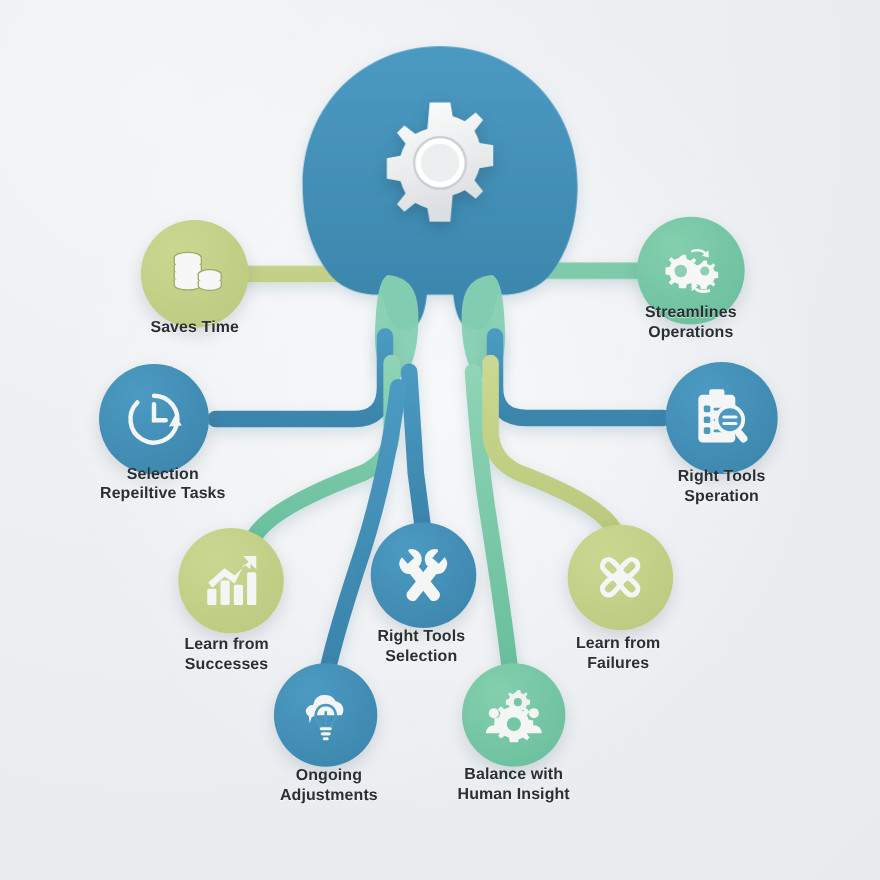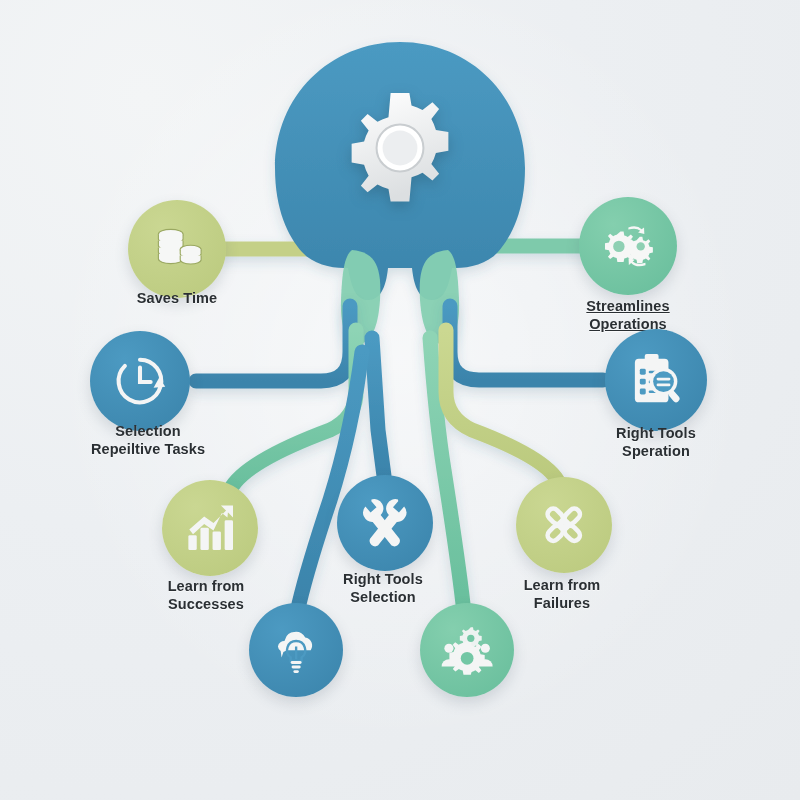--- a/index.html
+++ b/index.html
@@ -138,21 +138,21 @@
       <g fill="#f6f7f6">
         <path d="M22 16 l4 0 .9 5.1 a19 19 0 0 1 4.4 1.8 l4-3.1 2.8 2.8 -3.1 4 a19 19 0 0 1 1.8 4.4 l5.1 .9 0 4 0 4 -5.1 .9 a19 19 0 0 1-1.8 4.4 l3.1 4 -2.8 2.8 -4-3.1 a19 19 0 0 1-4.4 1.8 L26 55.1 l-4 0 -4 0 -.9-5.1 a19 19 0 0 1-4.4-1.8 l-4 3.1 -2.8-2.8 3.1-4 a19 19 0 0 1-1.8-4.4 L2.1 39 l0-4 0-4 5.1-.9 a19 19 0 0 1 1.8-4.4 l-3.1-4 2.8-2.8 4 3.1 a19 19 0 0 1 4.4-1.8 z" transform="translate(4,0) scale(0.82) translate(2,4)"></path>
         <circle cx="22" cy="32" r="6" fill="#8ed0b3"></circle>
         <path d="M46 22 l3 0 .7 3.8 a14 14 0 0 1 3.3 1.4 l3-2.3 2.1 2.1 -2.3 3 a14 14 0 0 1 1.4 3.3 l3.8 .7 0 3 0 3 -3.8 .7 a14 14 0 0 1-1.4 3.3 l2.3 3 -2.1 2.1 -3-2.3 a14 14 0 0 1-3.3 1.4 L49 52 l-3 0 -3 0 -.7-3.8 a14 14 0 0 1-3.3-1.4 l-3 2.3 -2.1-2.1 2.3-3 a14 14 0 0 1-1.4-3.3 L31 40 l0-3 0-3 3.8-.7 a14 14 0 0 1 1.4-3.3 l-2.3-3 2.1-2.1 3 2.3 a14 14 0 0 1 3.3-1.4 z" transform="translate(-2,-2) scale(0.92) translate(4,4)"></path>
         <circle cx="45" cy="32" r="4.4" fill="#8ed0b3"></circle>
         <path d="M32 12 q9-3 14 2 l2.5-2 .3 7 -6.6-1.6 2.3-1.8 q-4.2-3.8-12.5-1.3z"></path>
         <path d="M38 50 q-10 3-15-2.5 l-2.5 2 -.3-7 6.6 1.6 -2.3 1.8 q4.4 4 13.5 1.3z" transform="translate(12,2)"></path>
       </g>
     </svg>
   </div>
-  <div class="cap" style="left:528px;top:298px;width:200px;text-decoration:underline;">Streamlines
+  <div class="cap" style="left:528px;top:276px;width:200px;">Streamlines
 Operations</div>
 
   <div class="node" style="left:90px;top:331px;width:100px;height:100px;background:radial-gradient(circle at 35% 28%, #4c9ac2, #3a83aa);">
     <svg class="ic" viewBox="0 0 64 64">
       <g fill="none" stroke="#f4f5f5" stroke-width="4.2" stroke-linecap="round">
         <path d="M32 10 a22 22 0 1 1 -15.6 6.4"></path>
         <path d="M32 18 v15 h11"></path>
       </g>
       <path d="M52 28 l6 10 -12 1 z" fill="#f4f5f5"></path>
     </svg>
@@ -241,31 +241,35 @@
         <path d="M32 22 a10 10 0 0 1 6 18 v4 h-12 v-4 a10 10 0 0 1 6-18z"></path>
         <path d="M32 28 v14"></path>
       </g>
       <g fill="#f4f5f5">
         <rect x="26" y="44" width="12" height="3.2" rx="1.6"></rect>
         <rect x="27" y="49" width="10" height="3.2" rx="1.6"></rect>
         <rect x="29" y="54" width="6" height="3" rx="1.5"></rect>
       </g>
     </svg>
   </div>
+  <div class="cap" style="left:199px;top:697px;width:200px;">Ongoing
+Adjustments</div>
 
   <div class="node" style="left:420px;top:603px;width:94px;height:94px;background:radial-gradient(circle at 35% 28%, #84cfae, #67bd9b);">
     <svg class="ic" viewBox="0 0 64 64">
       <g fill="#f4f5f5">
         <circle cx="12" cy="30" r="5"></circle>
           <path d="M4 50 a8 8 0 0 1 16 0z"></path>
         <circle cx="52" cy="30" r="5"></circle>
           <path d="M44 50 a8 8 0 0 1 16 0z"></path>
         <path d="M32 24 l4 0 .9 4.6 a18 18 0 0 1 4.2 1.8 l3.8-2.8 2.8 2.8 -2.8 3.8 a18 18 0 0 1 1.8 4.2 l4.6 .9 0 4 0 4 -4.6 .9 a18 18 0 0 1-1.8 4.2 l2.8 3.8 -2.8 2.8 -3.8-2.8 a18 18 0 0 1-4.2 1.8 L36 61 l-4 0 -4 0 -.9-4.6 a18 18 0 0 1-4.2-1.8 l-3.8 2.8 -2.8-2.8 2.8-3.8 a18 18 0 0 1-1.8-4.2 L12.5 45 l0-4 0-4 4.6-.9 a18 18 0 0 1 1.8-4.2 l-2.8-3.8 2.8-2.8 3.8 2.8 a18 18 0 0 1 4.2-1.8 z" transform="translate(0,-2)"></path>
         <circle cx="32" cy="41" r="7" fill="#73c7a5"></circle>
         <g opacity=".95">
           <path d="M36 8 l2.4 0 .6 3 a11 11 0 0 1 2.6 1.1 l2.4-1.8 1.7 1.7 -1.8 2.4 a11 11 0 0 1 1.1 2.6 l3 .6 0 2.4 0 2.4 -3 .6 a11 11 0 0 1-1.1 2.6 l1.8 2.4 -1.7 1.7 -2.4-1.8 a11 11 0 0 1-2.6 1.1 L38.4 32 l-2.4 0 -2.4 0 -.6-3 a11 11 0 0 1-2.6-1.1 l-2.4 1.8 -1.7-1.7 1.8-2.4 a11 11 0 0 1-1.1-2.6 L24 22.4 l0-2.4 0-2.4 3-.6 a11 11 0 0 1 1.1-2.6 l-1.8-2.4 1.7-1.7 2.4 1.8 a11 11 0 0 1 2.6-1.1 z" transform="translate(0,-1)"></path>
           <circle cx="36" cy="19" r="4" fill="#73c7a5"></circle>
         </g>
       </g>
     </svg>
   </div>
+  <div class="cap" style="left:367px;top:696px;width:200px;">Balance with
+Human Insight</div>
 
 </div>
 
 </body></html>

